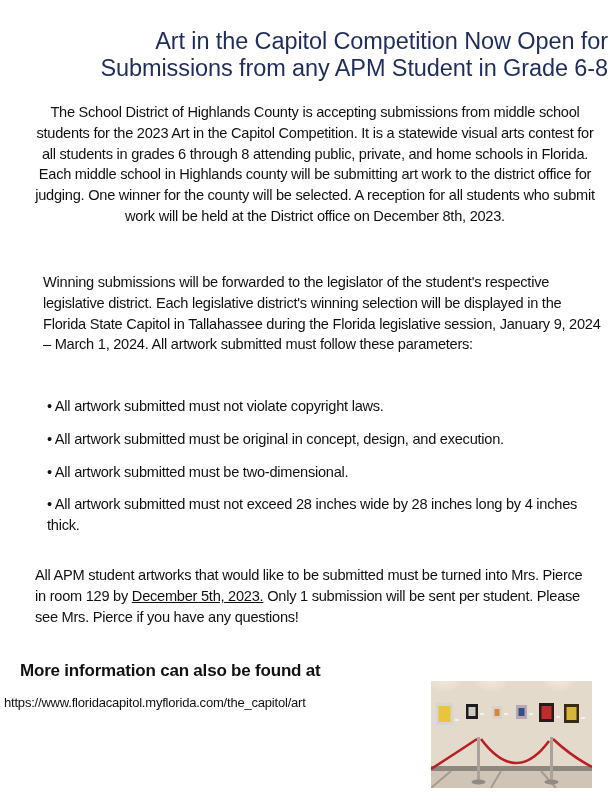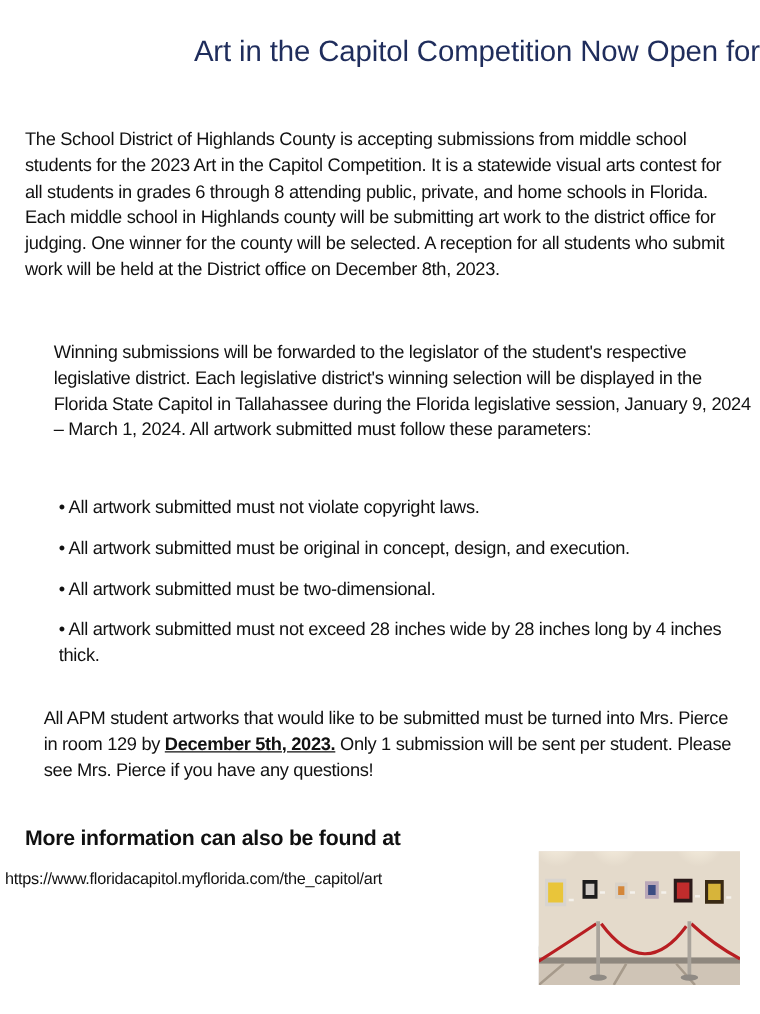--- a/index.html
+++ b/index.html
@@ -7,45 +7,46 @@
     .title {
       position: absolute; left: 0; top: 28px; width: 608px;
       text-align: right; color: #1f2d5c;
       font-family: "Liberation Sans", sans-serif; font-size: 23.5px; line-height: 27px;
       letter-spacing: -0.1px;
     }
     .body-text {
       font-family: "Liberation Sans", sans-serif; font-size: 14.6px; line-height: 20.8px;
       color: #111111; letter-spacing: -0.25px;
     }
-    .para1 { position: absolute; left: 20px; top: 102px; width: 560px; }
+    .para1 { position: absolute; left: 35px; top: 102px; width: 560px; text-align: center; }
     .para2 { position: absolute; left: 35px; top: 264px; width: 560px; }
     .bullets { position: absolute; left: 35px; top: 384px; width: 560px; margin: 0; padding: 0; list-style: none; }
     .bullets li { margin: 12px; padding: 0; }
     .para3 { position: absolute; left: 35px; top: 565px; width: 560px; }
-    .deadline { font-weight: bold; text-decoration: underline; }
+    .deadline { font-weight: normal; text-decoration: underline; }
     .more-info {
       position: absolute; left: 20px; top: 660px; font-size: 17px; line-height: 22px;
       font-family: "Liberation Sans", sans-serif; color: #111111; letter-spacing: -0.2px; font-weight: bold;
     }
     .url {
       position: absolute; left: 4px; top: 694px; font-size: 13px; line-height: 18px;
       font-family: "Liberation Sans", sans-serif; color: #111111; letter-spacing: -0.2px;
       text-decoration: none;
     }
     .photo {
       position: absolute; left: 431px; top: 681px; width: 161px; height: 107px; overflow: hidden;
       background: linear-gradient(#e6ddd0 0%, #ddd2c2 70%, #a79b8c 72%, #c9bfb2 80%, #b9ad9f 100%);
     }
   </style>
 </head>
 <body>
 
 <div class="title">
   <div>Art in the Capitol Competition Now Open for</div>
+  <div>Submissions from any APM Student in Grade 6-8</div>
 </div>
 
 <p class="body-text para1" style="margin:0">The School District of Highlands County is accepting submissions from middle school  students for the 2023 Art in the Capitol Competition. It is a statewide visual arts contest for all students in grades 6 through 8 attending public, private, and home schools in Florida. Each middle school in Highlands county will be submitting art work to the district office for judging. One winner for the county will be selected. A reception for all students who submit work will be held at the District office on December 8th, 2023.</p>
 
 <p class="body-text para2" style="margin:8px">Winning submissions will be forwarded to the legislator of the student's respective legislative district. Each legislative district's winning selection will be displayed in the Florida State Capitol in Tallahassee during the Florida legislative session, January 9, 2024 – March 1, 2024. All artwork submitted must follow these parameters:</p>
 
 <ul class="body-text bullets">
   <li>• All artwork submitted must not violate copyright laws.</li>
   <li>• All artwork submitted must be original in concept, design, and execution.</li>
   <li>• All artwork submitted must be two-dimensional.</li>

